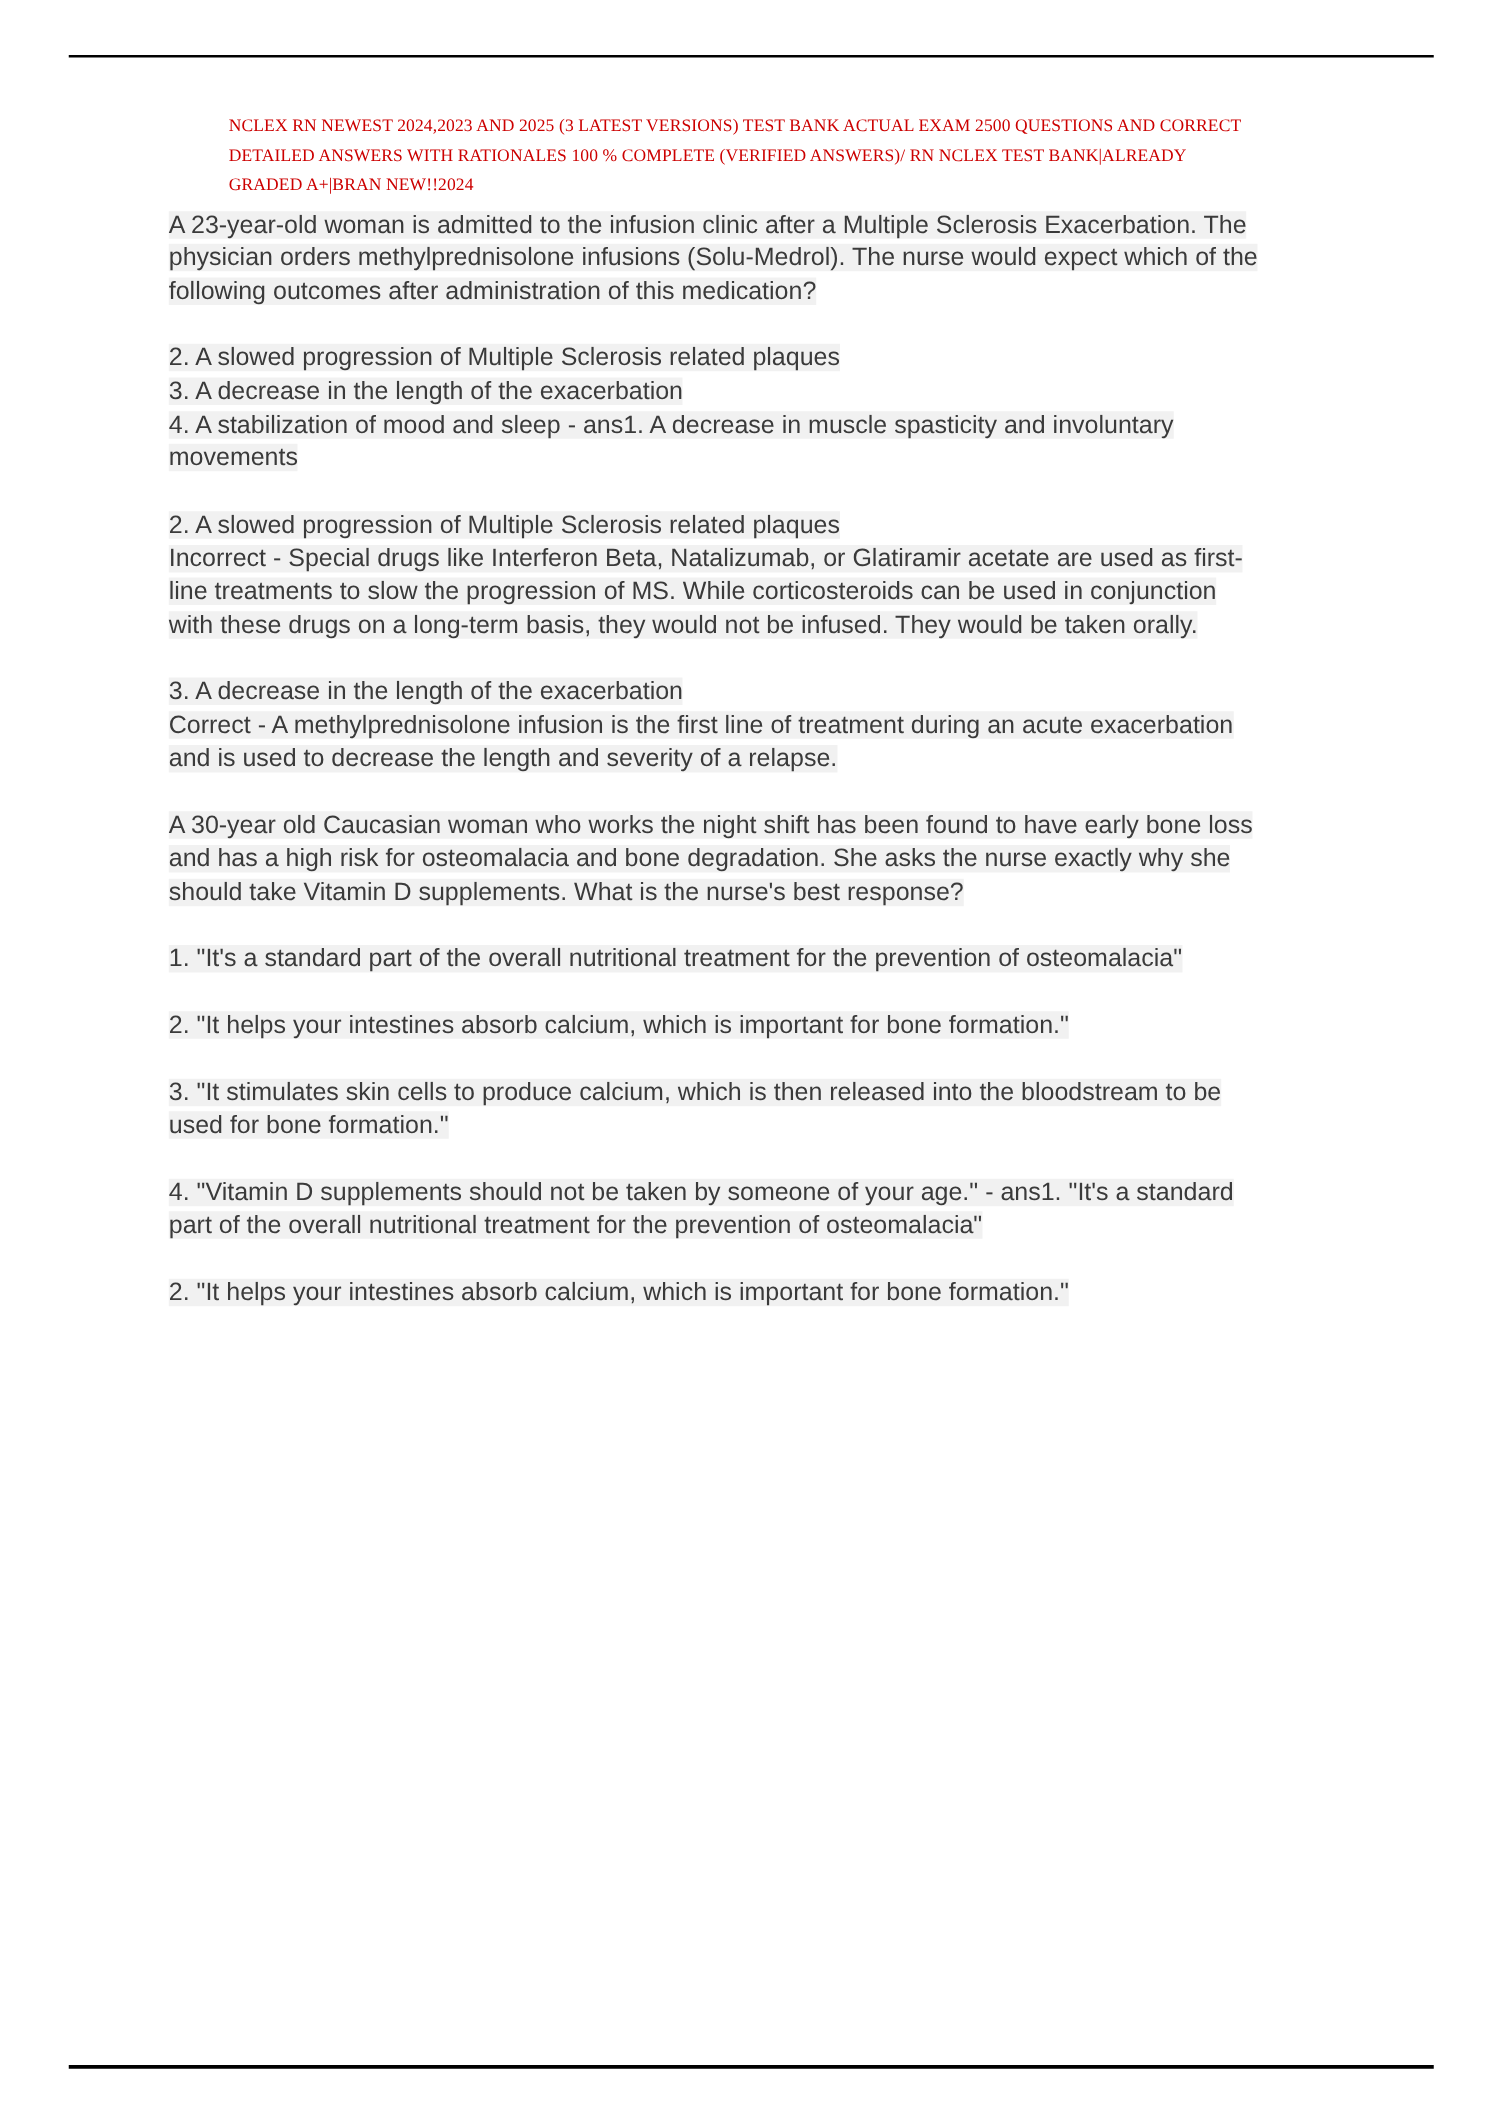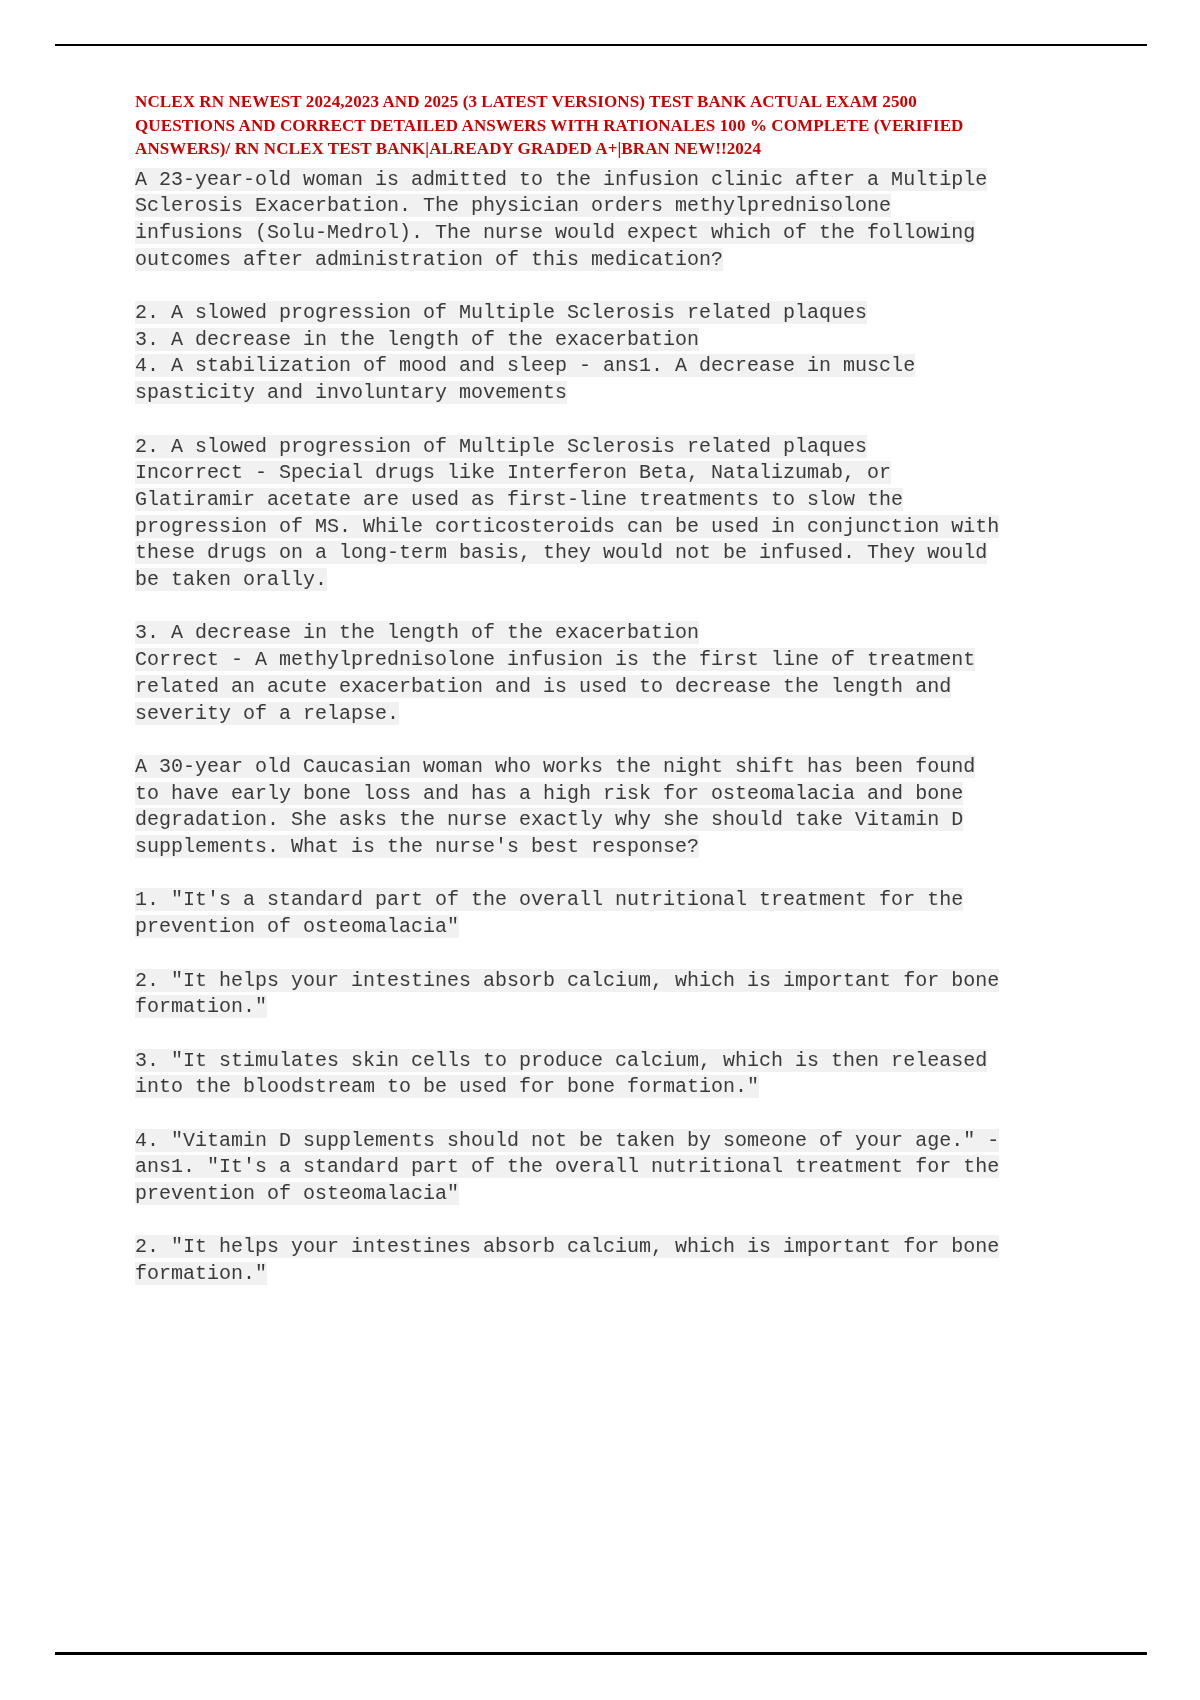--- a/index.html
+++ b/index.html
@@ -24,30 +24,30 @@
   .rule.top{top:44px;height:2px;}
   .rule.bottom{top:1652px;height:3px;}
   .content{
     position:absolute;
     left:135px;
     top:90px;
     width:872px;
   }
   .doc-title{
     font-family:"Liberation Serif", serif;
-    font-weight:bold;
-    font-size:17px;
+    font-weight:normal;
+    font-size:14px;
     line-height:23.5px;
     color:var(--title-color);
     margin-bottom:6px;
     letter-spacing:0.1px;
+    margin-left:48px;
   }
   .block{
     margin-bottom:26.7px;
-    font-family:Liberation Mono, monospace;
   }
   .line{
     font-size:20px;
     line-height:26.7px;
     color:var(--body-color);
   }
   .hl{
     background:var(--highlight);
     box-decoration-break:clone;
     -webkit-box-decoration-break:clone;
@@ -68,21 +68,21 @@
         <div class="line"><span class="hl">2. A slowed progression of Multiple Sclerosis related plaques</span></div>
         <div class="line"><span class="hl">3. A decrease in the length of the exacerbation</span></div>
         <div class="line"><span class="hl">4. A stabilization of mood and sleep - ans1. A decrease in muscle spasticity and involuntary movements</span></div>
       </div>
       <div class="block">
         <div class="line"><span class="hl">2. A slowed progression of Multiple Sclerosis related plaques</span></div>
         <div class="line"><span class="hl">Incorrect - Special drugs like Interferon Beta, Natalizumab, or Glatiramir acetate are used as first-line treatments to slow the progression of MS. While corticosteroids can be used in conjunction with these drugs on a long-term basis, they would not be infused. They would be taken orally.</span></div>
       </div>
       <div class="block">
         <div class="line"><span class="hl">3. A decrease in the length of the exacerbation</span></div>
-        <div class="line"><span class="hl">Correct - A methylprednisolone infusion is the first line of treatment related an acute exacerbation and is used to decrease the length and severity of a relapse.</span></div>
+        <div class="line"><span class="hl">Correct - A methylprednisolone infusion is the first line of treatment during an acute exacerbation and is used to decrease the length and severity of a relapse.</span></div>
       </div>
       <div class="block">
       </div>
       <div class="block">
         <div class="line"><span class="hl">A 30-year old Caucasian woman who works the night shift has been found to have early bone loss and has a high risk for osteomalacia and bone degradation. She asks the nurse exactly why she should take Vitamin D supplements. What is the nurse's best response?</span></div>
       </div>
       <div class="block">
         <div class="line"><span class="hl">1. "It's a standard part of the overall nutritional treatment for the prevention of osteomalacia"</span></div>
       </div>
       <div class="block">

